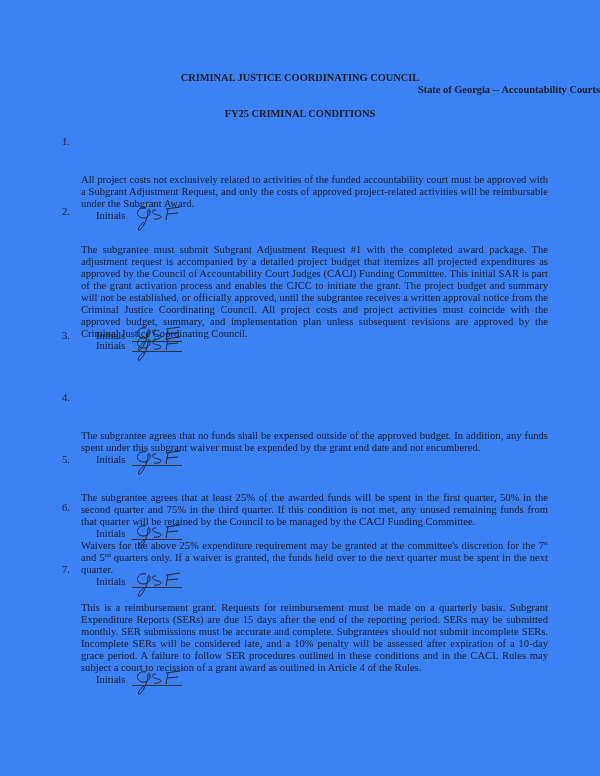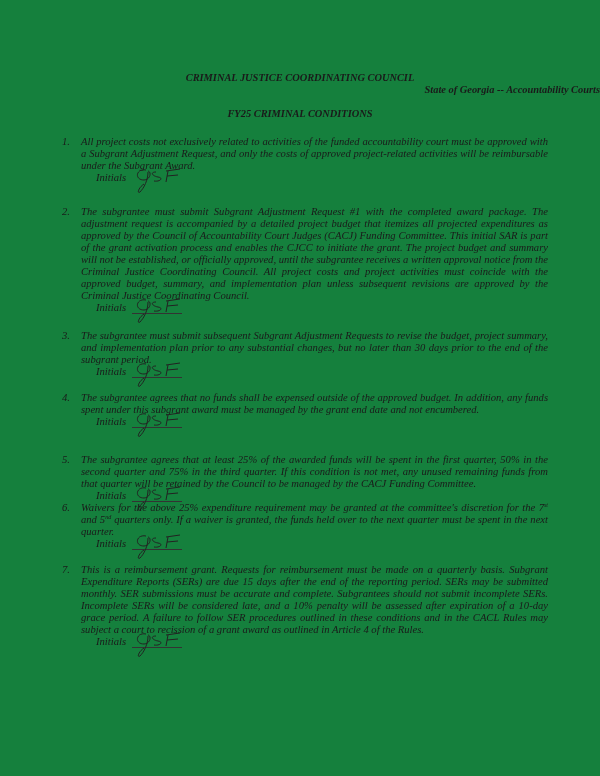--- a/index.html
+++ b/index.html
@@ -12,22 +12,21 @@
       height: 776px;
       position: relative;
       overflow: hidden;
       font-family: "Liberation Serif", "DejaVu Serif", serif;
       color: #1a1a1a;
     }
     .page {
       position: absolute;
       left: 0; top: 0;
       width: 600px; height: 776px;
-      background: #15803d;
-      font-style: italic;
+      background: #3b82f6;
     }
     .header {
       position: absolute;
       left: 0; width: 600px;
       text-align: center;
       font-weight: bold;
       font-size: 10.4px;
       line-height: 11px;
     }
     .h1 { top: 72px; }
@@ -42,20 +41,21 @@
     }
     .item .num {
       position: absolute;
       left: 0;
       top: 0;
     }
     .item .body {
       margin-left: 19px;
       text-align: justify;
       text-justify: inter-word;
+      margin-top: 38px;
     }
     .initials-row {
       margin-left: 34px;
       position: relative;
       height: 12px;
     }
     .initials-label {
       position: absolute;
       left: 0; top: 0;
     }
@@ -103,33 +103,32 @@
       <span class="initials-label">Initials</span>
       <div class="sig-line"></div>
       <svg class="sig" viewBox="0 0 56 28">
         <path d="M16 4 C6 2,4 14,14 14 C20 14,22 6,18 5 M18 6 C18 14,14 22,10 26 C7 28,8 22,14 18 M26 6 C20 6,22 10,28 11 C34 12,30 16,24 15 M36 5 L50 3 M38 5 L36 16 M37 10 L48 9" fill="none" stroke="#222" stroke-width="1"></path>
       </svg>
     </div>
   </div>
 
   <div class="item" style="top:330px;">
     <span class="num">3.</span>
-    <div class="body">The subgrantee must submit subsequent Subgrant Adjustment Requests to revise the budget, project summary, and implementation plan prior to any substantial changes, but no later than 30 days prior to the end of the subgrant period.</div>
     <div class="initials-row">
       <span class="initials-label">Initials</span>
       <div class="sig-line"></div>
       <svg class="sig" viewBox="0 0 56 28">
         <path d="M16 4 C6 2,4 14,14 14 C20 14,22 6,18 5 M18 6 C18 14,14 22,10 26 C7 28,8 22,14 18 M26 6 C20 6,22 10,28 11 C34 12,30 16,24 15 M36 5 L50 3 M38 5 L36 16 M37 10 L48 9" fill="none" stroke="#222" stroke-width="1"></path>
       </svg>
     </div>
   </div>
 
   <div class="item" style="top:392px;">
     <span class="num">4.</span>
-    <div class="body">The subgrantee agrees that no funds shall be expensed outside of the approved budget. In addition, any funds spent under this subgrant award must be managed by the grant end date and not encumbered.</div>
+    <div class="body">The subgrantee agrees that no funds shall be expensed outside of the approved budget. In addition, any funds spent under this subgrant waiver must be expended by the grant end date and not encumbered.</div>
     <div class="initials-row">
       <span class="initials-label">Initials</span>
       <div class="sig-line"></div>
       <svg class="sig" viewBox="0 0 56 28">
         <path d="M16 4 C6 2,4 14,14 14 C20 14,22 6,18 5 M18 6 C18 14,14 22,10 26 C7 28,8 22,14 18 M26 6 C20 6,22 10,28 11 C34 12,30 16,24 15 M36 5 L50 3 M38 5 L36 16 M37 10 L48 9" fill="none" stroke="#222" stroke-width="1"></path>
       </svg>
     </div>
   </div>
 
   <div class="item" style="top:454px;">

